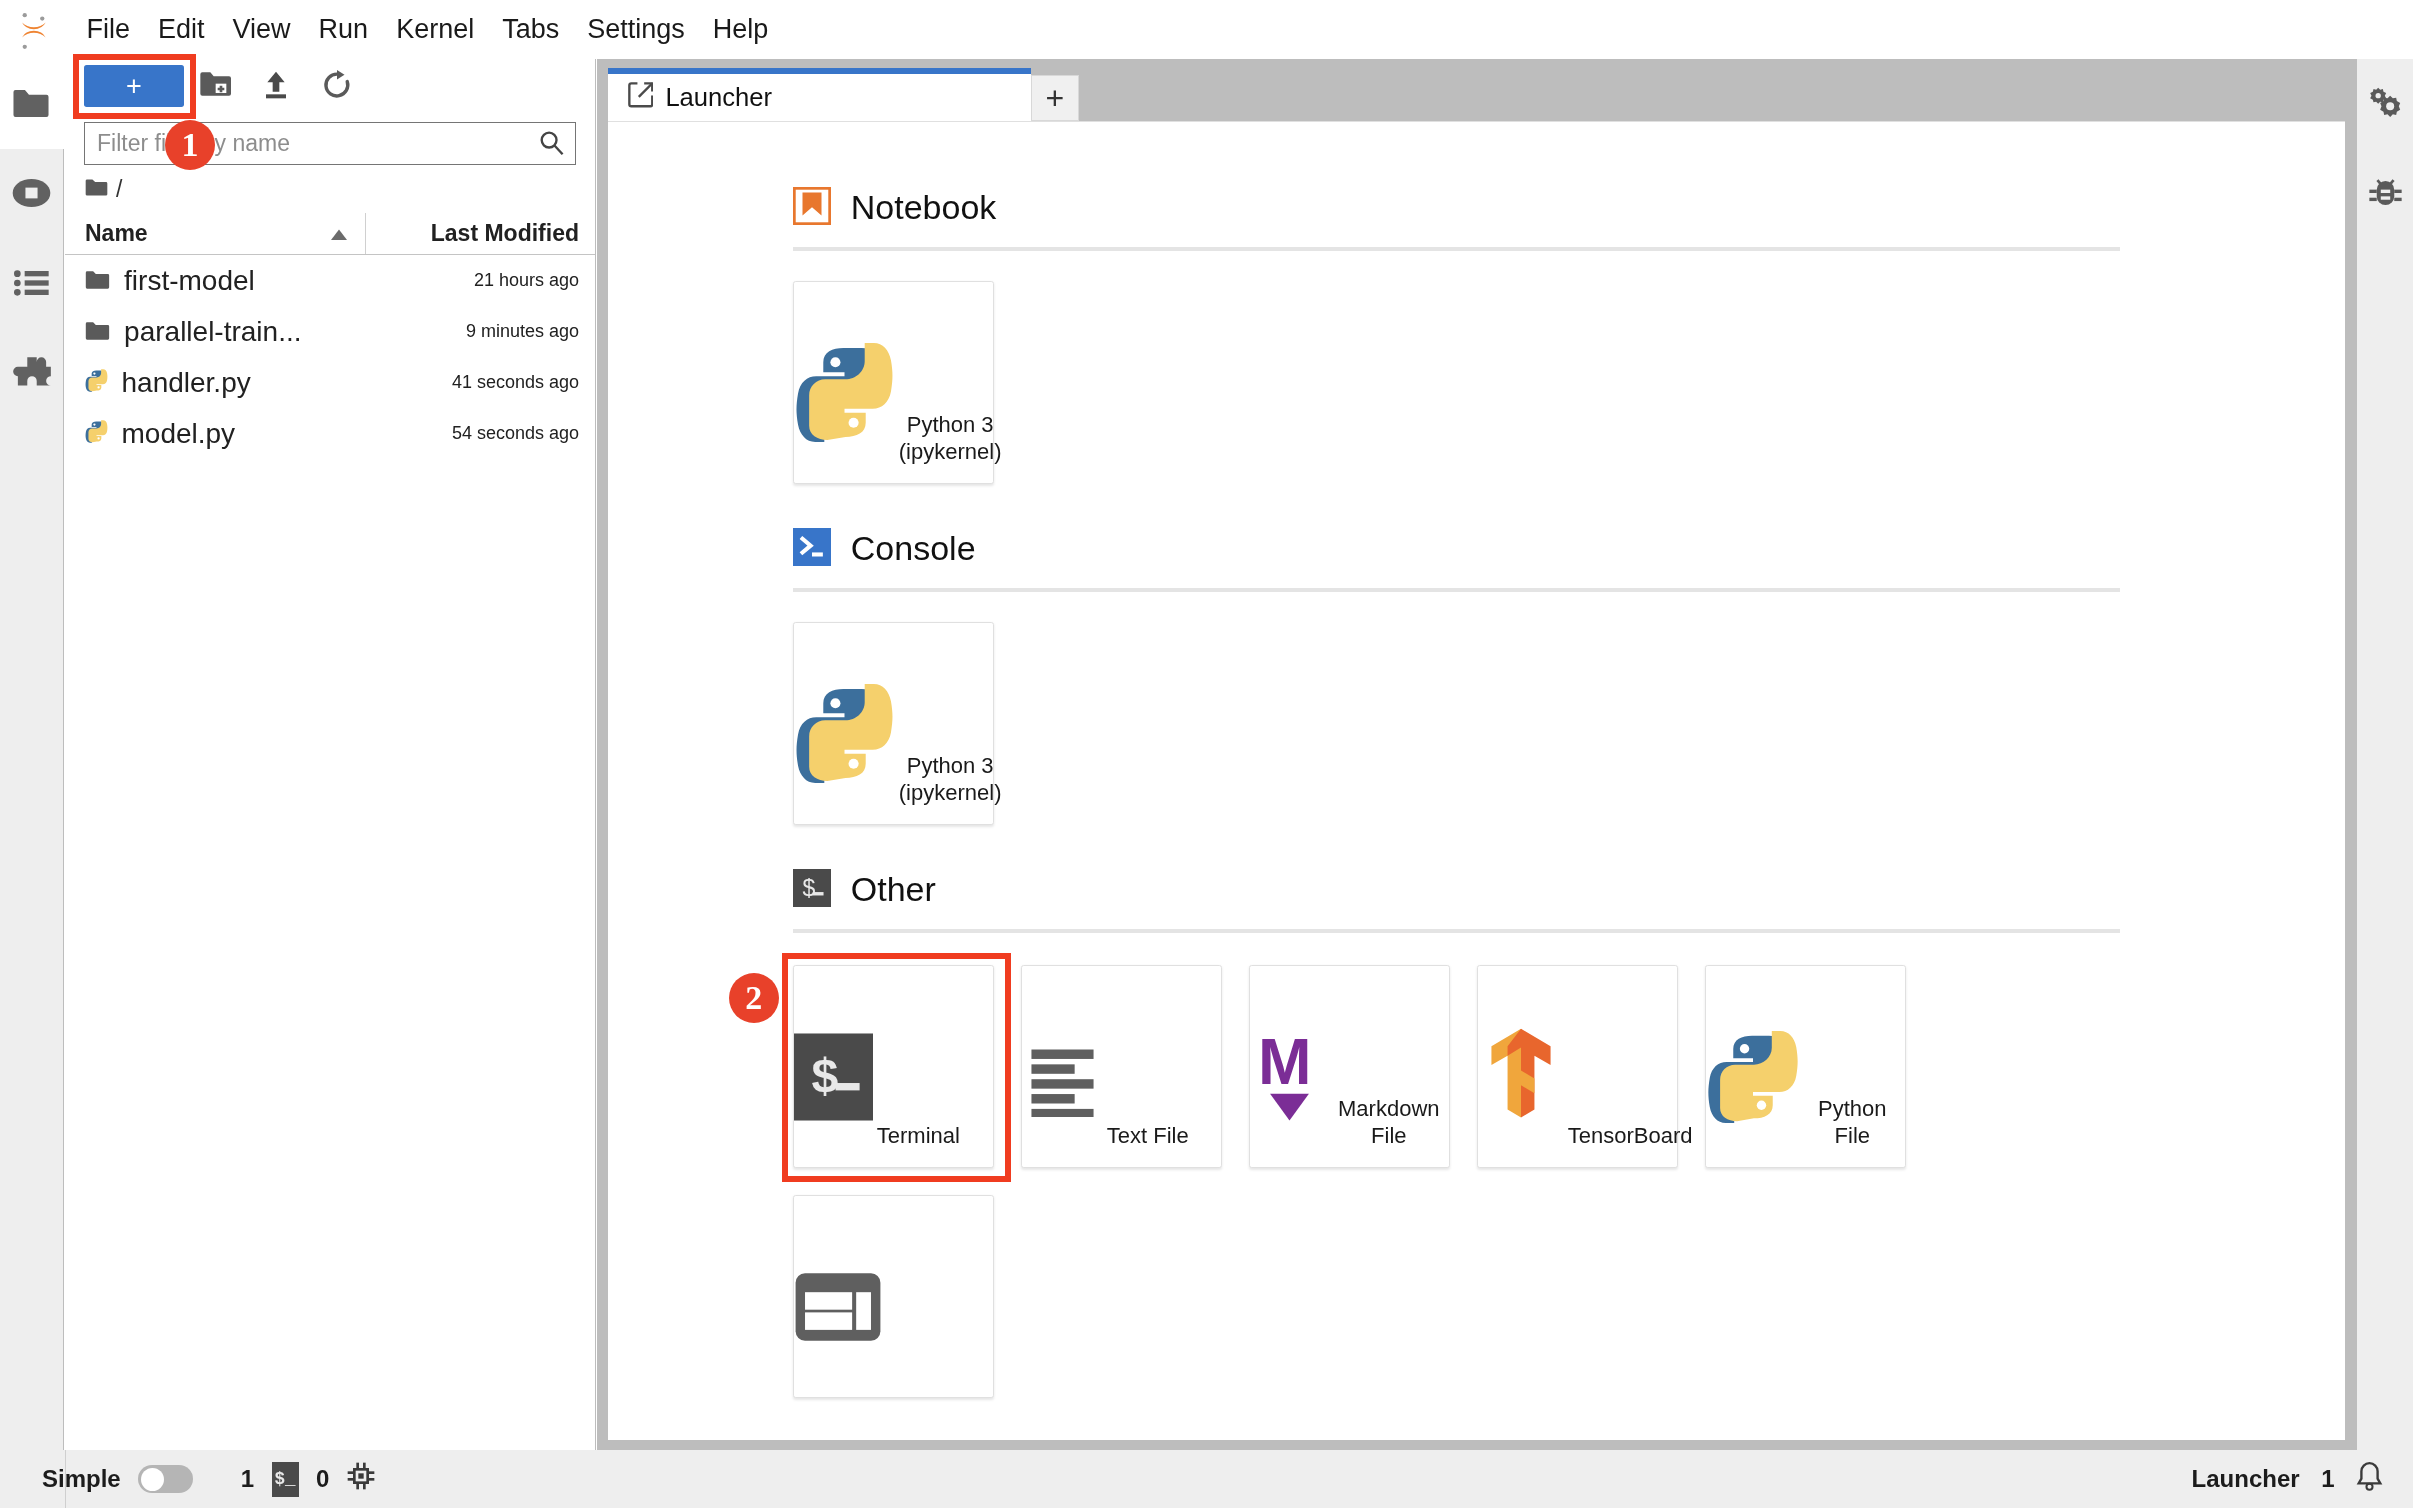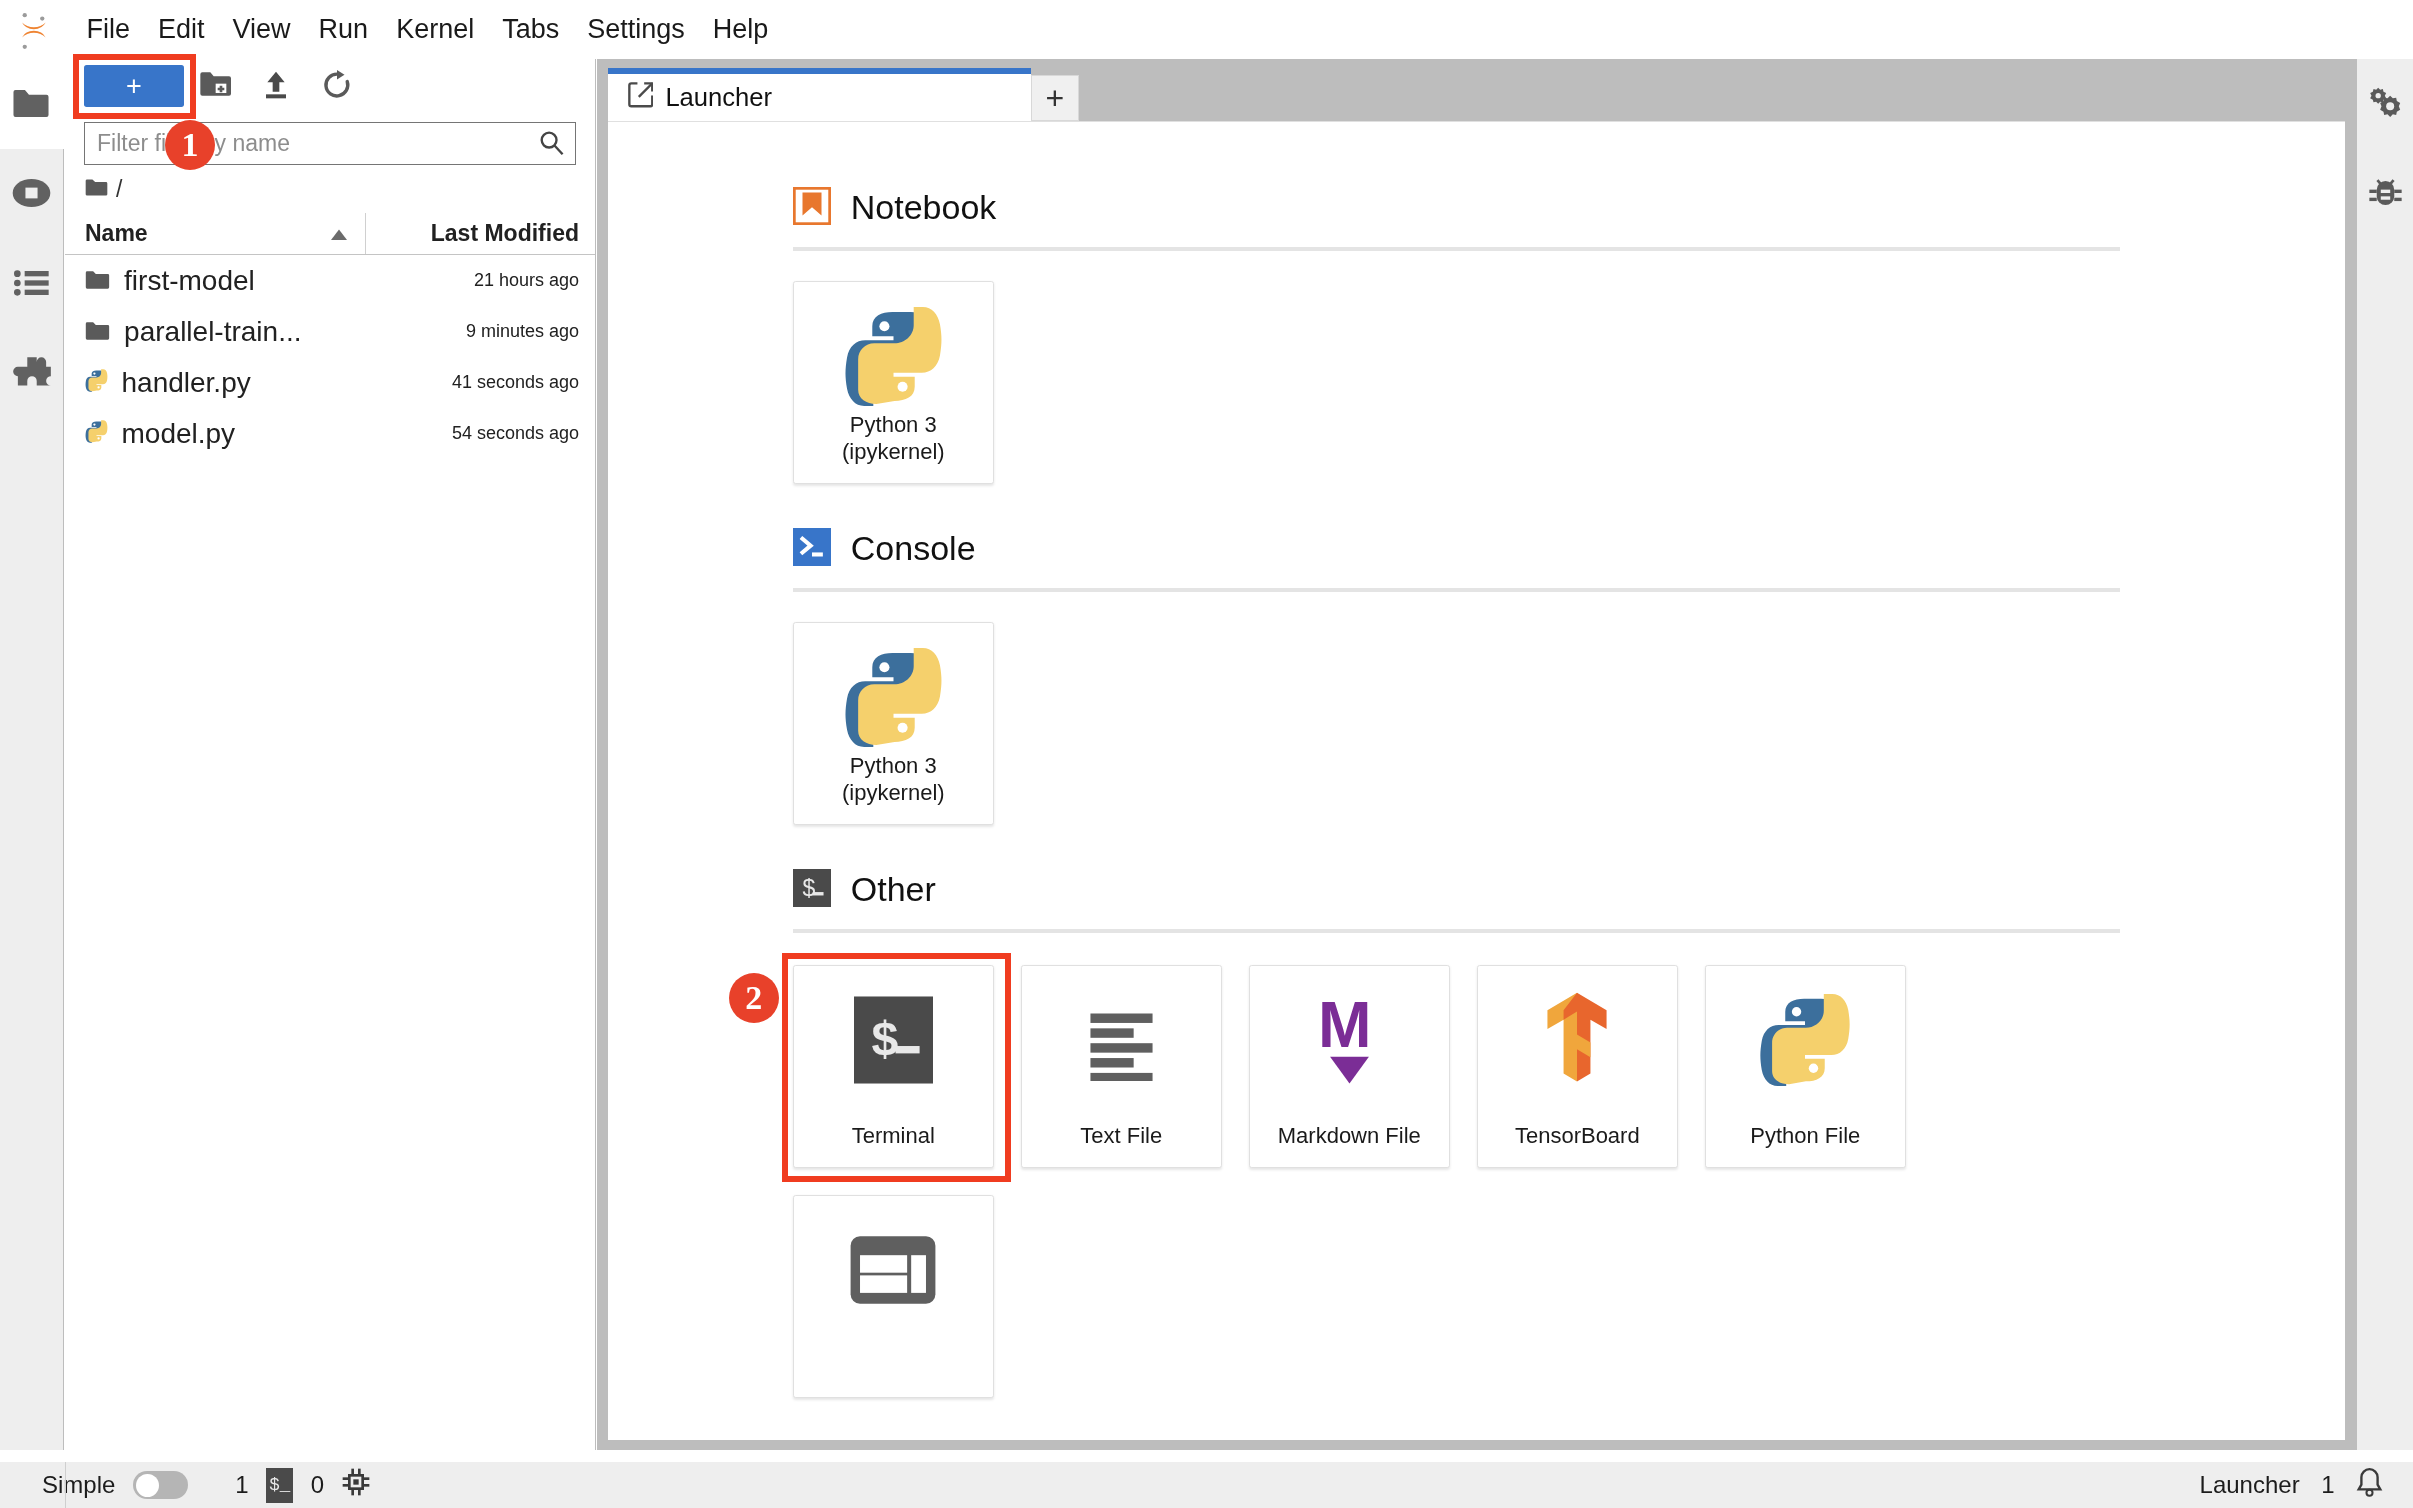--- a/index.html
+++ b/index.html
@@ -120,42 +120,42 @@
   .sec-head {
     display: flex; align-items: center; gap: 20px; padding-left: 185px;
   }
   .sec-title { font-size: 34px; color: #111; }
   .sec-rule { height: 4px; background: #e4e4e4; margin: 20px 0 0 185px; width: 1327px; }
 
   .cards { display: flex; gap: 27px; padding-left: 185px; position: relative; }
   .card {
     width: 201px; height: 203px; background: #fff; border: 0.7px solid #e0e0e0;
     border-radius: 2.7px; box-shadow: 0 1.3px 2.7px rgba(0,0,0,0.10);
-    display: flex; flex-direction: column; align-items: center; justify-content: flex-start;
+    display: flex; flex-direction: row; align-items: center; justify-content: flex-start;
     padding-top: 20px;
   }
   .card-label {
     font-size: 22px; color: #1a1a1a; text-align: center; line-height: 1.22; margin-top: auto;
     margin-bottom: 17.5px; padding: 0 4px;
   }
   .card-icon { height: 108px; display: flex; align-items: center; justify-content: center; }
 
   
   .badge {
     position: absolute; width: 50px; height: 50px; border-radius: 50%;
     background: #e8412a; color: #fff; font-size: 34px; font-weight: bold;
     display: flex; align-items: center; justify-content: center;
     font-family: "Liberation Serif", serif;
   }
 
   
   .statusbar {
-    position: absolute; left: 0; bottom: 0; width: 2413px; height: 46px;
+    position: absolute; left: 0; bottom: 0; width: 2413px; height: 58px;
     background: #eeeeee; display: flex; 
-    font-size: 24px; color: #1c1c1c;
+    font-size: 24px; color: #1c1c1c; font-weight: bold;
   }
   .sb-left { display: flex; align-items: center; gap: 17.5px; padding-left: 42px; }
   .sb-right { margin-left: auto; display: flex; align-items: center; gap: 21.5px; padding-right: 30px; }
   .toggle {
     width: 55px; height: 28px; background: #b5b5b5; border-radius: 14px; position: relative;
   }
   .toggle .knob {
     position: absolute; left: 2.7px; top: 2.7px; width: 23px; height: 23px;
     background: #fff; border-radius: 50%;
   }

